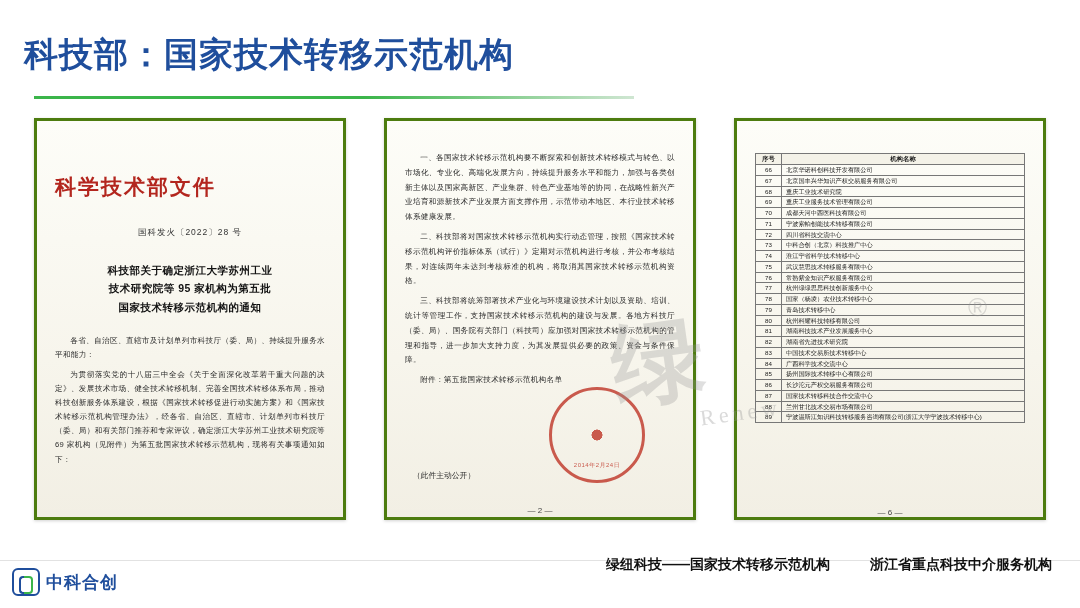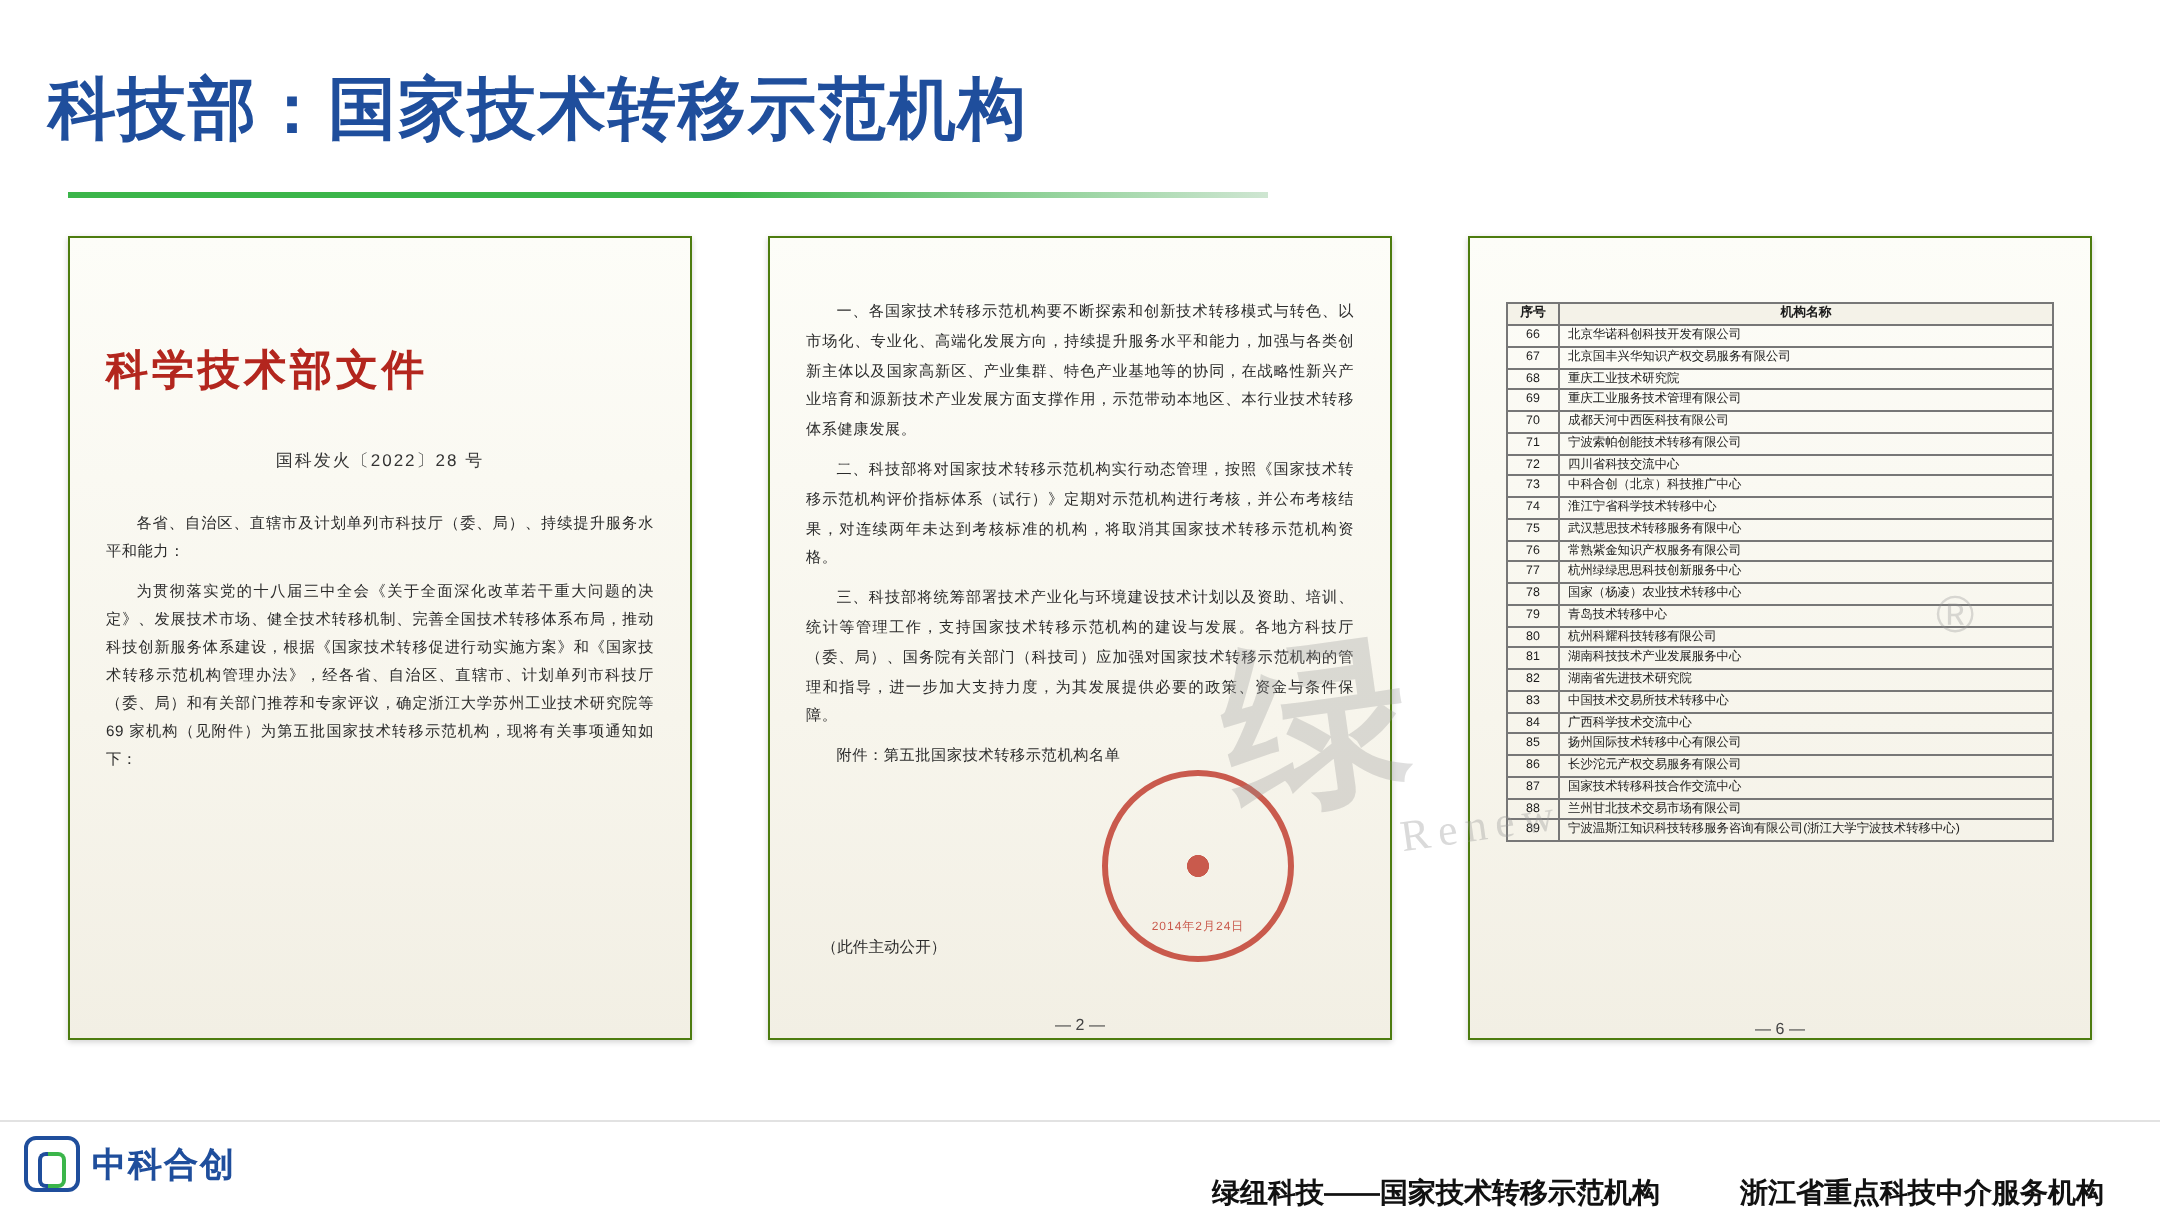--- a/index.html
+++ b/index.html
@@ -40,21 +40,21 @@
     width: 1012px; height: 412px;
     display: flex;
     justify-content: space-between;
     gap: 18px;
   }
   .doc {
     position: relative;
     width: 312px;
     height: 402px;
     background: #fbfaf5;
-    border: 1px solid #4d7c0f;
+    border: 3px solid #4d7c0f;
     box-shadow: 0 1px 3px rgba(0,0,0,0.18);
     overflow: hidden;
     padding: 14px 18px 10px 18px;
   }
   .doc-paper-tint {
     position: absolute; inset: 0;
     background: linear-gradient(180deg,#fdfdf8 0%, #f7f5ec 60%, #f2efe4 100%);
     pointer-events: none;
   }
   .doc-inner { position: relative; z-index: 2; height: 100%; }
@@ -235,21 +235,21 @@
     border-left: none;
   }
   .brand-name {
     font-size: 17px;
     font-weight: bold;
     color: #1f4e9c;
     letter-spacing: 1px;
   }
   .footer-right {
     position: absolute;
-    right: 28px; top: 588px;
+    right: 28px; top: 556px;
     display: flex;
     gap: 40px;
     font-size: 14px;
     font-weight: bold;
     color: #111;
   }
 </style>
 </head>
 <body>
 
@@ -258,20 +258,25 @@
   <div class="title">科技部：国家技术转移示范机构</div>
   <div class="title-rule"></div>
 
   <div class="docs">
 
     <div class="doc">
       <div class="doc-paper-tint"></div>
       <div class="doc-inner">
         <div class="p1-head">科学技术部文件</div>
         <div class="p1-doc-no">国科发火〔2022〕28 号</div>
+        <div class="p1-title">
+          <div>科技部关于确定浙江大学苏州工业</div>
+          <div>技术研究院等 95 家机构为第五批</div>
+          <div>国家技术转移示范机构的通知</div>
+        </div>
         <div class="p1-body">
           <p>各省、自治区、直辖市及计划单列市科技厅（委、局）、持续提升服务水平和能力：</p>
           <p>为贯彻落实党的十八届三中全会《关于全面深化改革若干重大问题的决定》、发展技术市场、健全技术转移机制、完善全国技术转移体系布局，推动科技创新服务体系建设，根据《国家技术转移促进行动实施方案》和《国家技术转移示范机构管理办法》，经各省、自治区、直辖市、计划单列市科技厅（委、局）和有关部门推荐和专家评议，确定浙江大学苏州工业技术研究院等 69 家机构（见附件）为第五批国家技术转移示范机构，现将有关事项通知如下：</p>
         </div>
 
       </div>
     </div>
 
     <div class="doc">
       <div class="doc-paper-tint"></div>

